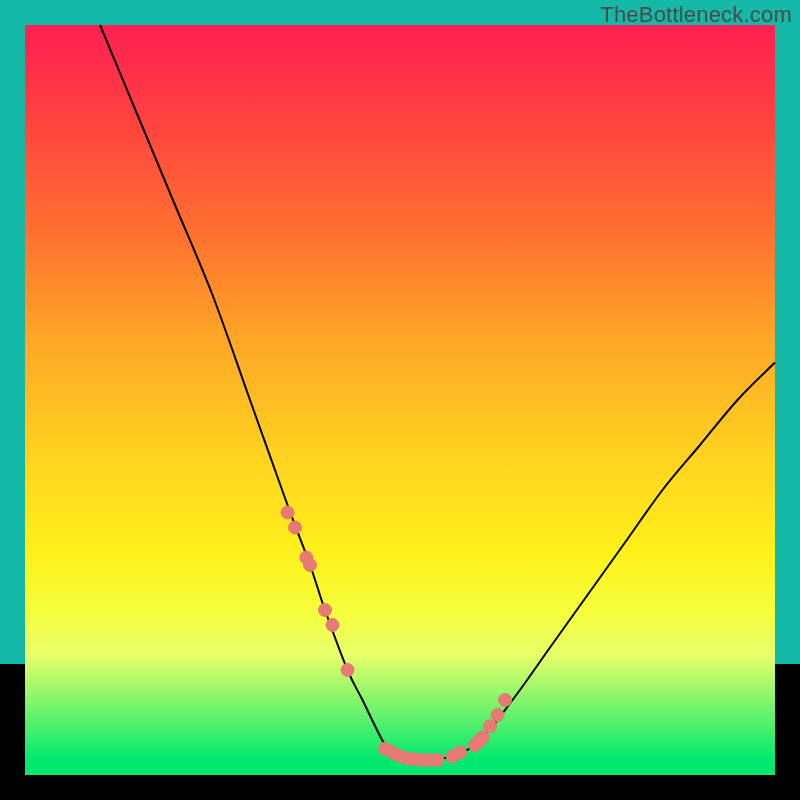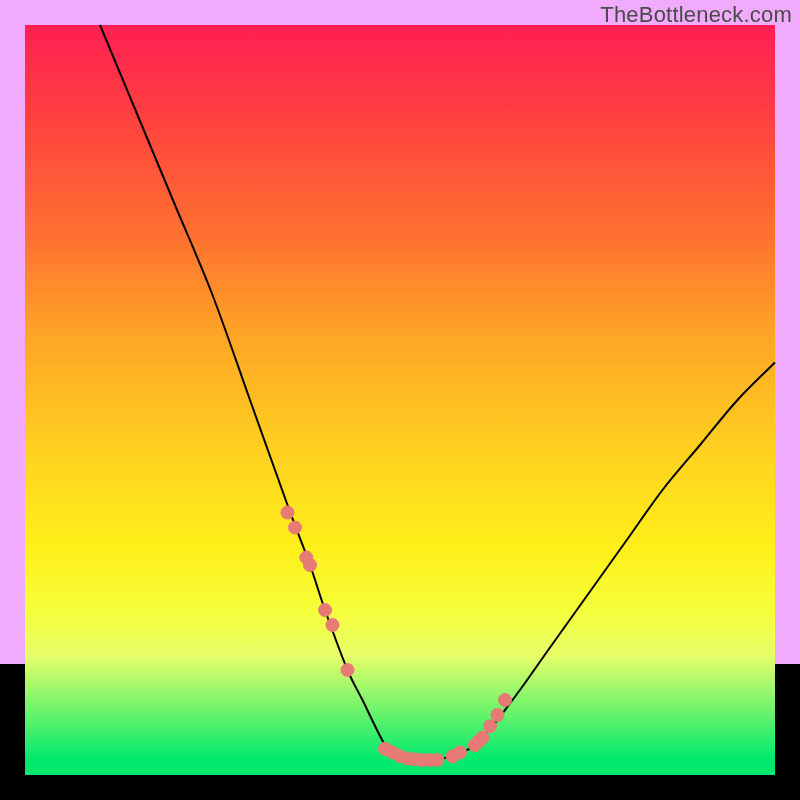--- a/index.html
+++ b/index.html
@@ -10,21 +10,21 @@
     overflow: hidden;
     background: #000;
     font-family: Arial, Helvetica, sans-serif;
   }
   .frame {
     position: absolute;
     left: 0;
     top: 0;
     width: 800px;
     height: 664px;
-    background: #f0abfc;
+    background: #14b8a6;
   }
   .plot {
     position: absolute;
     left: 25px;
     top: 25px;
     width: 750px;
     height: 750px;
     background: linear-gradient(to bottom,
       #ff1f53 0%,
       #ff4040 12%,

